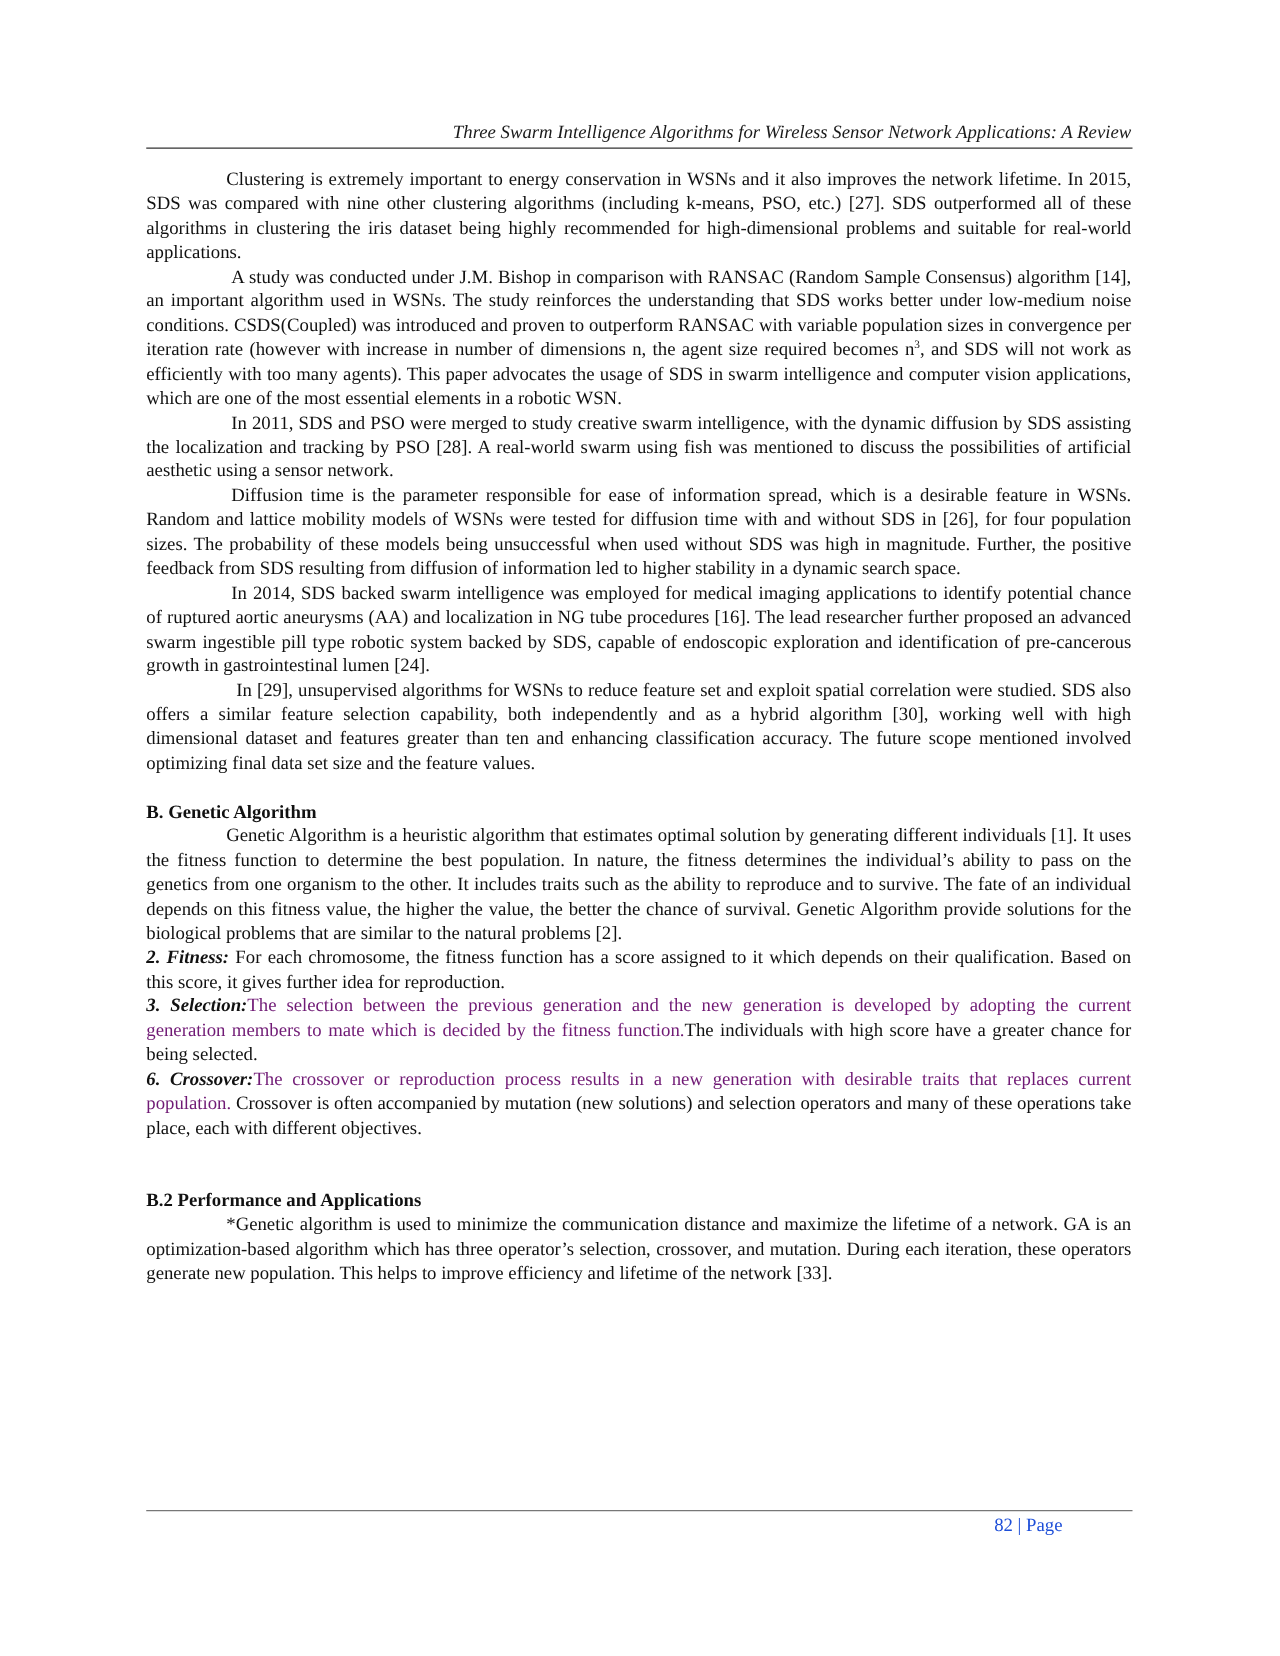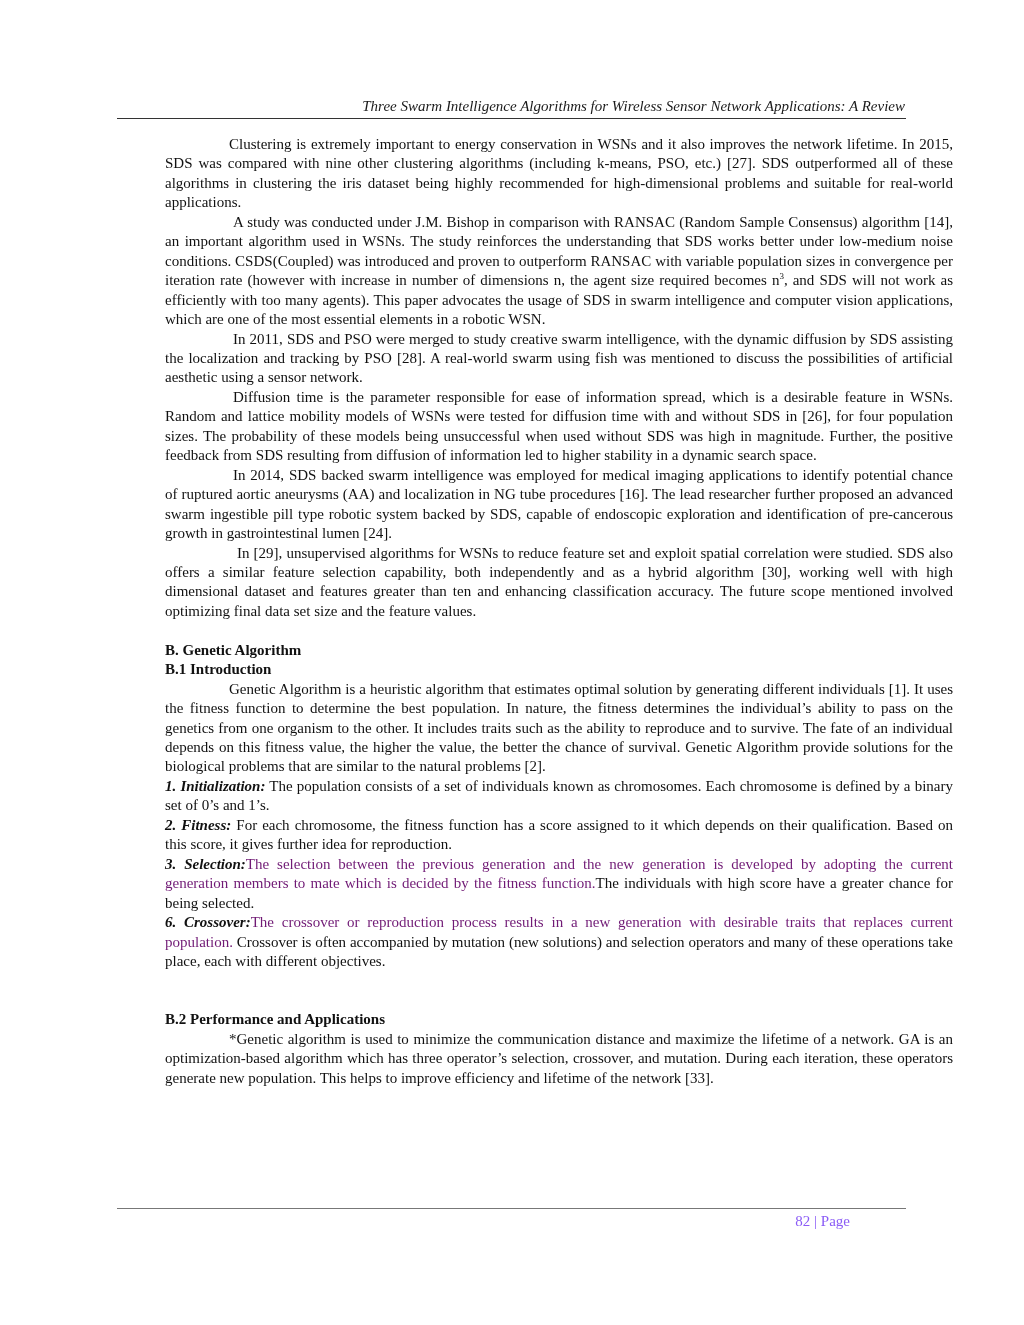--- a/index.html
+++ b/index.html
@@ -12,62 +12,60 @@
     position: absolute; left: 117px; width: 788px; top: 95px;
     text-align: right; font-style: italic; font-size: 15px; line-height: 22px;
     color: #1a1a1a;
   }
   .header-rule {
     position: absolute; left: 117px; width: 789px; top: 118px; height: 0;
     border-top: 1.3px solid #333333;
   }
   .content {
     position: absolute; left: 117px; width: 788px; top: 135px;
-    font-size: 15px; line-height: 19.45px; text-align: justify; margin-left: 48px;
+    font-size: 15px; line-height: 19.45px; text-align: justify;
   }
   .content p { margin: 0; }
   .indent { text-indent: 64px; }
   .indent-2 { text-indent: 68px; }
   .indent-3 { text-indent: 72px; }
   .heading { font-weight: bold; }
   .gap-1 { height: 19.45px; }
   .gap-2 { height: 38.9px; }
   .li-label { font-weight: bold; font-style: italic; }
   .gray { color: #701a75; }
   sup { font-size: 9px; line-height: 0; vertical-align: super; }
   .footer-rule {
     position: absolute; left: 117px; width: 789px; top: 1208px; height: 0;
     border-top: 1.5px solid #777777;
   }
   .footer-page {
     position: absolute; left: 700px; width: 150px; top: 1211px;
-    text-align: right; font-size: 15px; line-height: 20px; color: #8b5cf6;
+    text-align: right; font-size: 15px; line-height: 20px; color: #1d4ed8;
   }
 </style>
 </head>
 <body>
 
 <div class="header-title">Three Swarm Intelligence Algorithms for Wireless Sensor Network Applications: A Review</div>
 <div class="header-rule"></div>
 
 <div class="content">
   <p class="indent">Clustering is extremely important to energy conservation in WSNs and it also improves the network lifetime. In 2015, SDS was compared with nine other clustering algorithms (including k-means, PSO, etc.) [27]. SDS outperformed all of these algorithms in clustering the iris dataset being highly recommended for high-dimensional problems and suitable for real-world applications.</p>
   <p class="indent-2"><span>A study was conducted under J.M. Bishop in comparison with RANSAC (Random Sample Consensus) algorithm [14], an important algorithm used in WSNs. The study reinforces the understanding that SDS works better under low-medium noise conditions. CSDS(Coupled) was introduced and proven to outperform RANSAC with variable population sizes in convergence per iteration rate (however with increase in number of dimensions n, the agent size required becomes n</span><sup>3</sup><span>, and SDS will not work as efficiently with too many agents). This paper advocates the usage of SDS in swarm intelligence and computer vision applications, which are one of the most essential elements in a robotic WSN.</span></p>
   <p class="indent-2">In 2011, SDS and PSO were merged to study creative swarm intelligence, with the dynamic diffusion by SDS assisting the localization and tracking by PSO [28]. A real-world swarm using fish was mentioned to discuss the possibilities of artificial aesthetic using a sensor network.</p>
   <p class="indent-2">Diffusion time is the parameter responsible for ease of information spread, which is a desirable feature in WSNs. Random and lattice mobility models of WSNs were tested for diffusion time with and without SDS in [26], for four population sizes. The probability of these models being unsuccessful when used without SDS was high in magnitude. Further, the positive feedback from SDS resulting from diffusion of information led to higher stability in a dynamic search space.</p>
   <p class="indent-2">In 2014, SDS backed swarm intelligence was employed for medical imaging applications to identify potential chance of ruptured aortic aneurysms (AA) and localization in NG tube procedures [16]. The lead researcher further proposed an advanced swarm ingestible pill type robotic system backed by SDS, capable of endoscopic exploration and identification of pre-cancerous growth in gastrointestinal lumen [24].</p>
   <p class="indent-3">In [29], unsupervised algorithms for WSNs to reduce feature set and exploit spatial correlation were studied. SDS also offers a similar feature selection capability, both independently and as a hybrid algorithm [30], working well with high dimensional dataset and features greater than ten and enhancing classification accuracy. The future scope mentioned involved optimizing final data set size and the feature values.</p>
 
   <div class="gap-1"></div>
 
   <p class="heading">B. Genetic Algorithm</p>
-  <p class="heading">B.1 Introduction</p>
   <p class="indent">Genetic Algorithm is a heuristic algorithm that estimates optimal solution by generating different individuals [1]. It uses the fitness function to determine the best population. In nature, the fitness determines the individual’s ability to pass on the genetics from one organism to the other. It includes traits such as the ability to reproduce and to survive. The fate of an individual depends on this fitness value, the higher the value, the better the chance of survival. Genetic Algorithm provide solutions for the biological problems that are similar to the natural problems [2].</p>
 
-  <p><span class="li-label">1. Initialization:</span><span> The population consists of a set of individuals known as chromosomes. Each chromosome is defined by a binary set of 0’s and 1’s.</span></p>
   <p><span class="li-label">2. Fitness:</span><span> For each chromosome, the fitness function has a score assigned to it which depends on their qualification. Based on this score, it gives further idea for reproduction.</span></p>
   <p><span class="li-label">3. Selection:</span><span class="gray">The selection between the previous generation and the new generation is developed by adopting the current generation members to mate which is decided by the fitness function.</span><span>The individuals with high score have a greater chance for being selected.</span></p>
   <p><span class="li-label">6. Crossover:</span><span class="gray">The crossover or reproduction process results in a new generation with desirable traits that replaces current population.</span><span> Crossover is often accompanied by mutation (new solutions) and selection operators and many of these operations take place, each with different objectives.</span></p>
 
   <div class="gap-2"></div>
 
   <p class="heading">B.2 Performance and Applications</p>
   <p class="indent">*Genetic algorithm is used to minimize the communication distance and maximize the lifetime of a network. GA is an optimization-based algorithm which has three operator’s selection, crossover, and mutation. During each iteration, these operators generate new population. This helps to improve efficiency and lifetime of the network [33].</p>
 </div>
 

